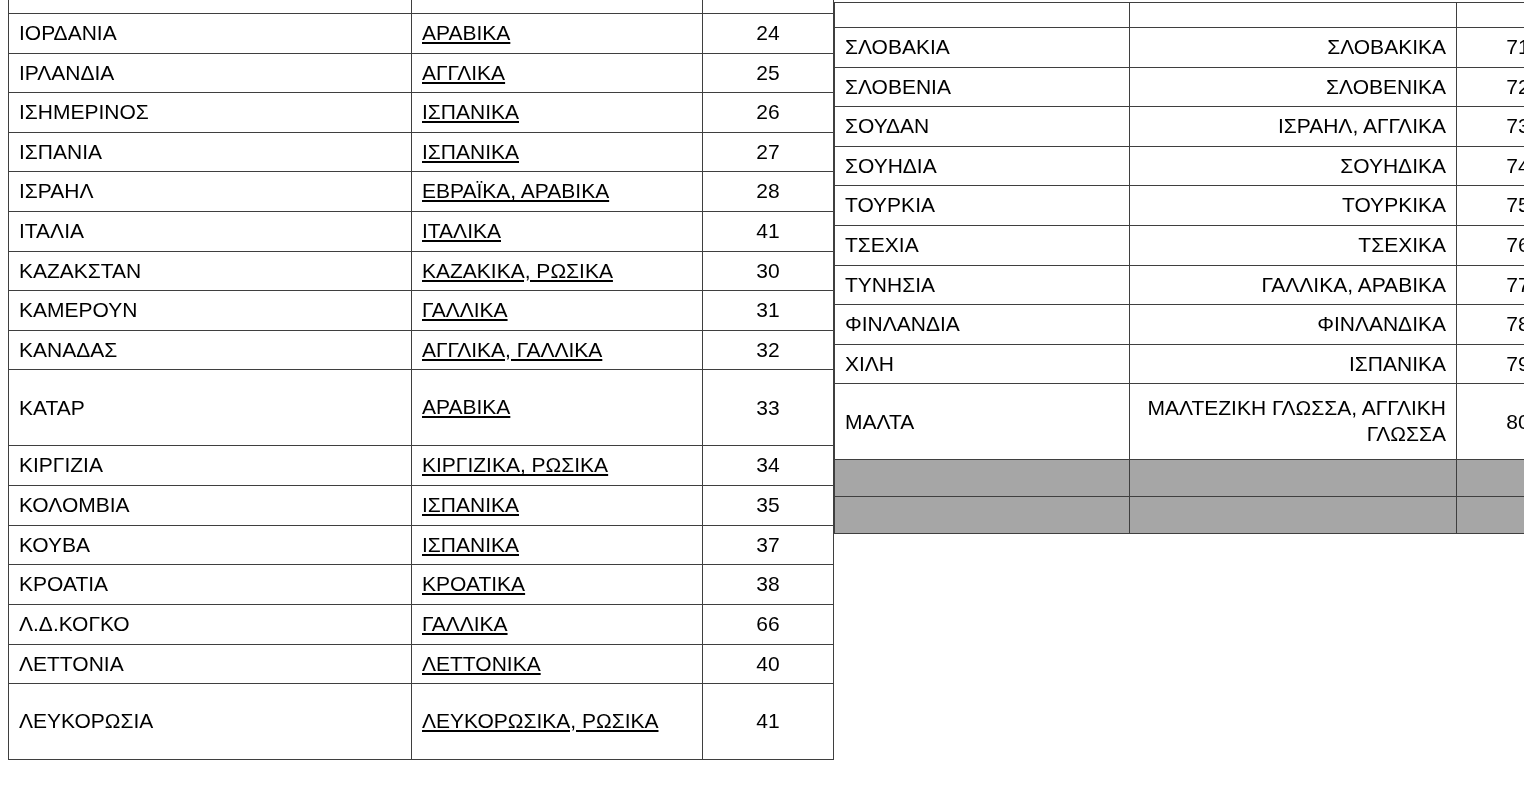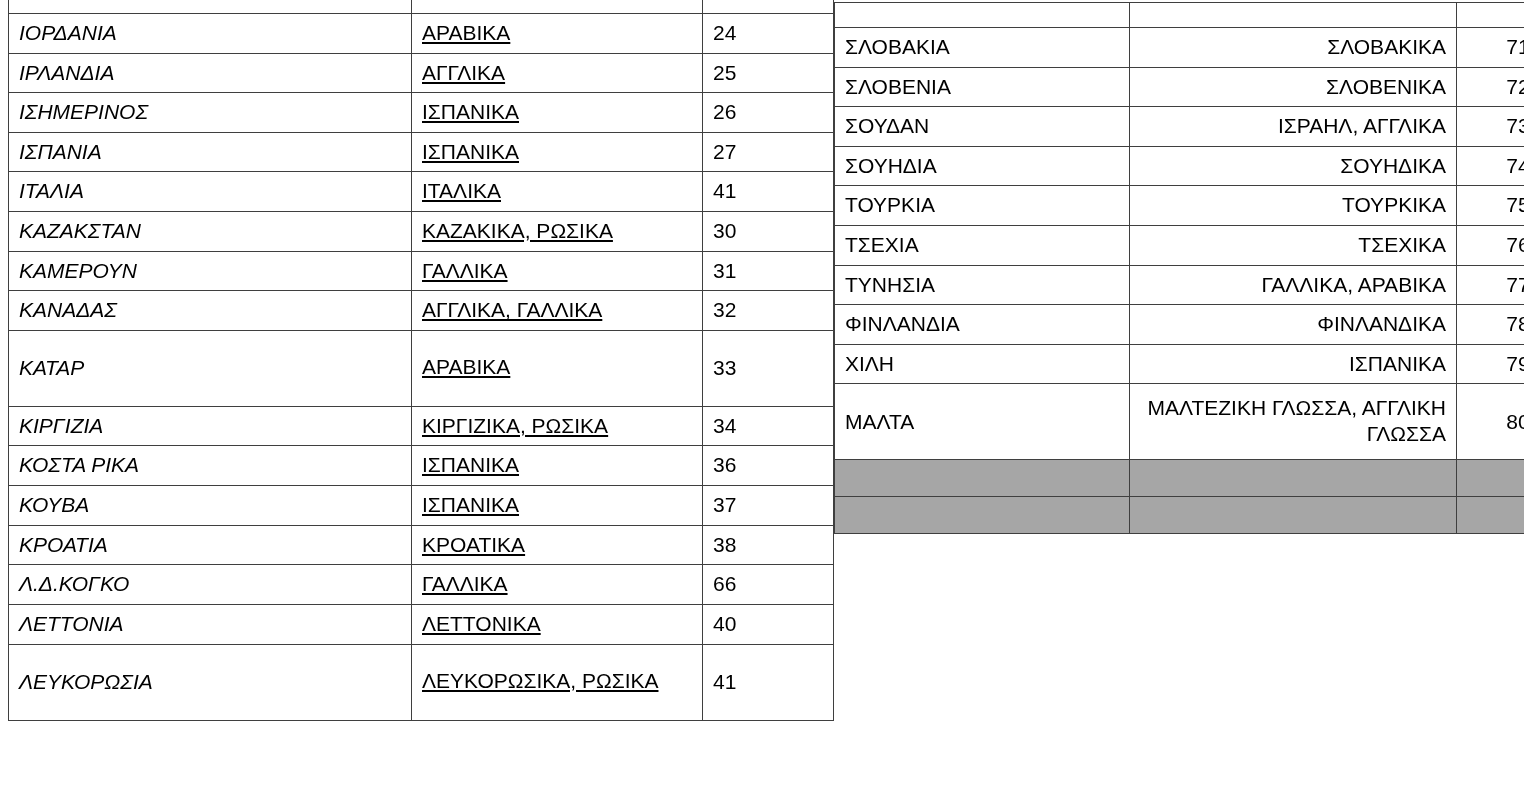--- a/index.html
+++ b/index.html
@@ -42,23 +42,23 @@
 
   table td {
     border: 1px solid #3f3f3f;
     font-size: 21px;
     line-height: 1.22;
     padding: 6px 10px 7px 10px;
     vertical-align: middle;
     background: #ffffff;
   }
 
-  .col-country { width: 382px; font-style: italic; }
+  .col-country { width: 382px; }
   .col-lang    { width: 270px; text-decoration: underline; }
-  .col-num     { width: 110px; }
+  .col-num     { width: 110px; text-align: center; }
 
   .r-col-country { width: 274px; }
   .r-col-lang    { width: 306px; text-align: right; }
   .r-col-num     { width: 102px; text-align: center; }
 
   .tall td { height: 62px; }
   .shaded td {
     background: #a6a6a6;
     height: 28px;
     padding: 4px 10px;
@@ -93,20 +93,25 @@
           <td class="col-country">ΙΣΗΜΕΡΙΝΟΣ</td>
           <td class="col-lang">ΙΣΠΑΝΙΚΑ</td>
           <td class="col-num">26</td>
         </tr>
         <tr>
           <td class="col-country">ΙΣΠΑΝΙΑ</td>
           <td class="col-lang">ΙΣΠΑΝΙΚΑ</td>
           <td class="col-num">27</td>
         </tr>
         <tr>
+          <td class="col-country">ΙΣΡΑΗΛ</td>
+          <td class="col-lang">ΕΒΡΑΪΚΑ, ΑΡΑΒΙΚΑ</td>
+          <td class="col-num">28</td>
+        </tr>
+        <tr>
           <td class="col-country">ΙΤΑΛΙΑ</td>
           <td class="col-lang">ΙΤΑΛΙΚΑ</td>
           <td class="col-num">41</td>
         </tr>
         <tr>
           <td class="col-country">ΚΑΖΑΚΣΤΑΝ</td>
           <td class="col-lang">ΚΑΖΑΚΙΚΑ, ΡΩΣΙΚΑ</td>
           <td class="col-num">30</td>
         </tr>
         <tr>
@@ -123,23 +128,23 @@
           <td class="col-country">ΚΑΤΑΡ</td>
           <td class="col-lang multi">ΑΡΑΒΙΚΑ</td>
           <td class="col-num">33</td>
         </tr>
         <tr>
           <td class="col-country">ΚΙΡΓΙΖΙΑ</td>
           <td class="col-lang">ΚΙΡΓΙΖΙΚΑ, ΡΩΣΙΚΑ</td>
           <td class="col-num">34</td>
         </tr>
         <tr>
-          <td class="col-country">ΚΟΣΤΑ ΡΙΚΑ</td>
-          <td class="col-lang">ΙΣΠΑΝΙΚΑ</td>
-          <td class="col-num">36</td>
+          <td class="col-country">ΚΟΛΟΜΒΙΑ</td>
+          <td class="col-lang">ΙΣΠΑΝΙΚΑ</td>
+          <td class="col-num">35</td>
         </tr>
         <tr>
           <td class="col-country">ΚΟΥΒΑ</td>
           <td class="col-lang">ΙΣΠΑΝΙΚΑ</td>
           <td class="col-num">37</td>
         </tr>
         <tr>
           <td class="col-country">ΚΡΟΑΤΙΑ</td>
           <td class="col-lang">ΚΡΟΑΤΙΚΑ</td>
           <td class="col-num">38</td>

